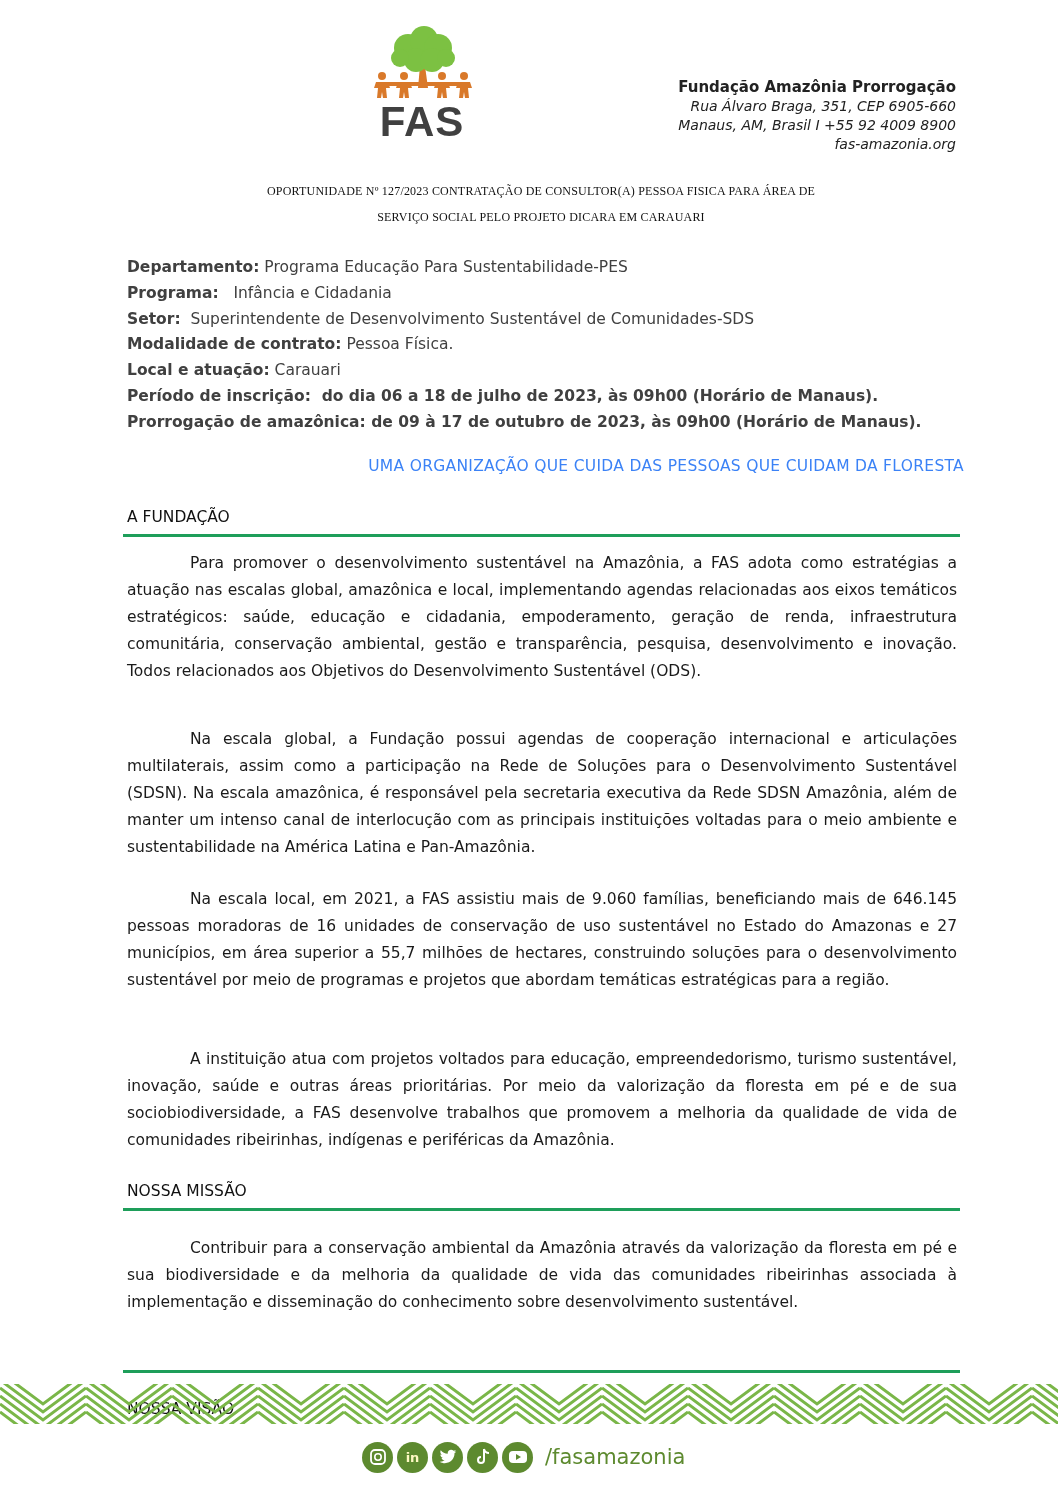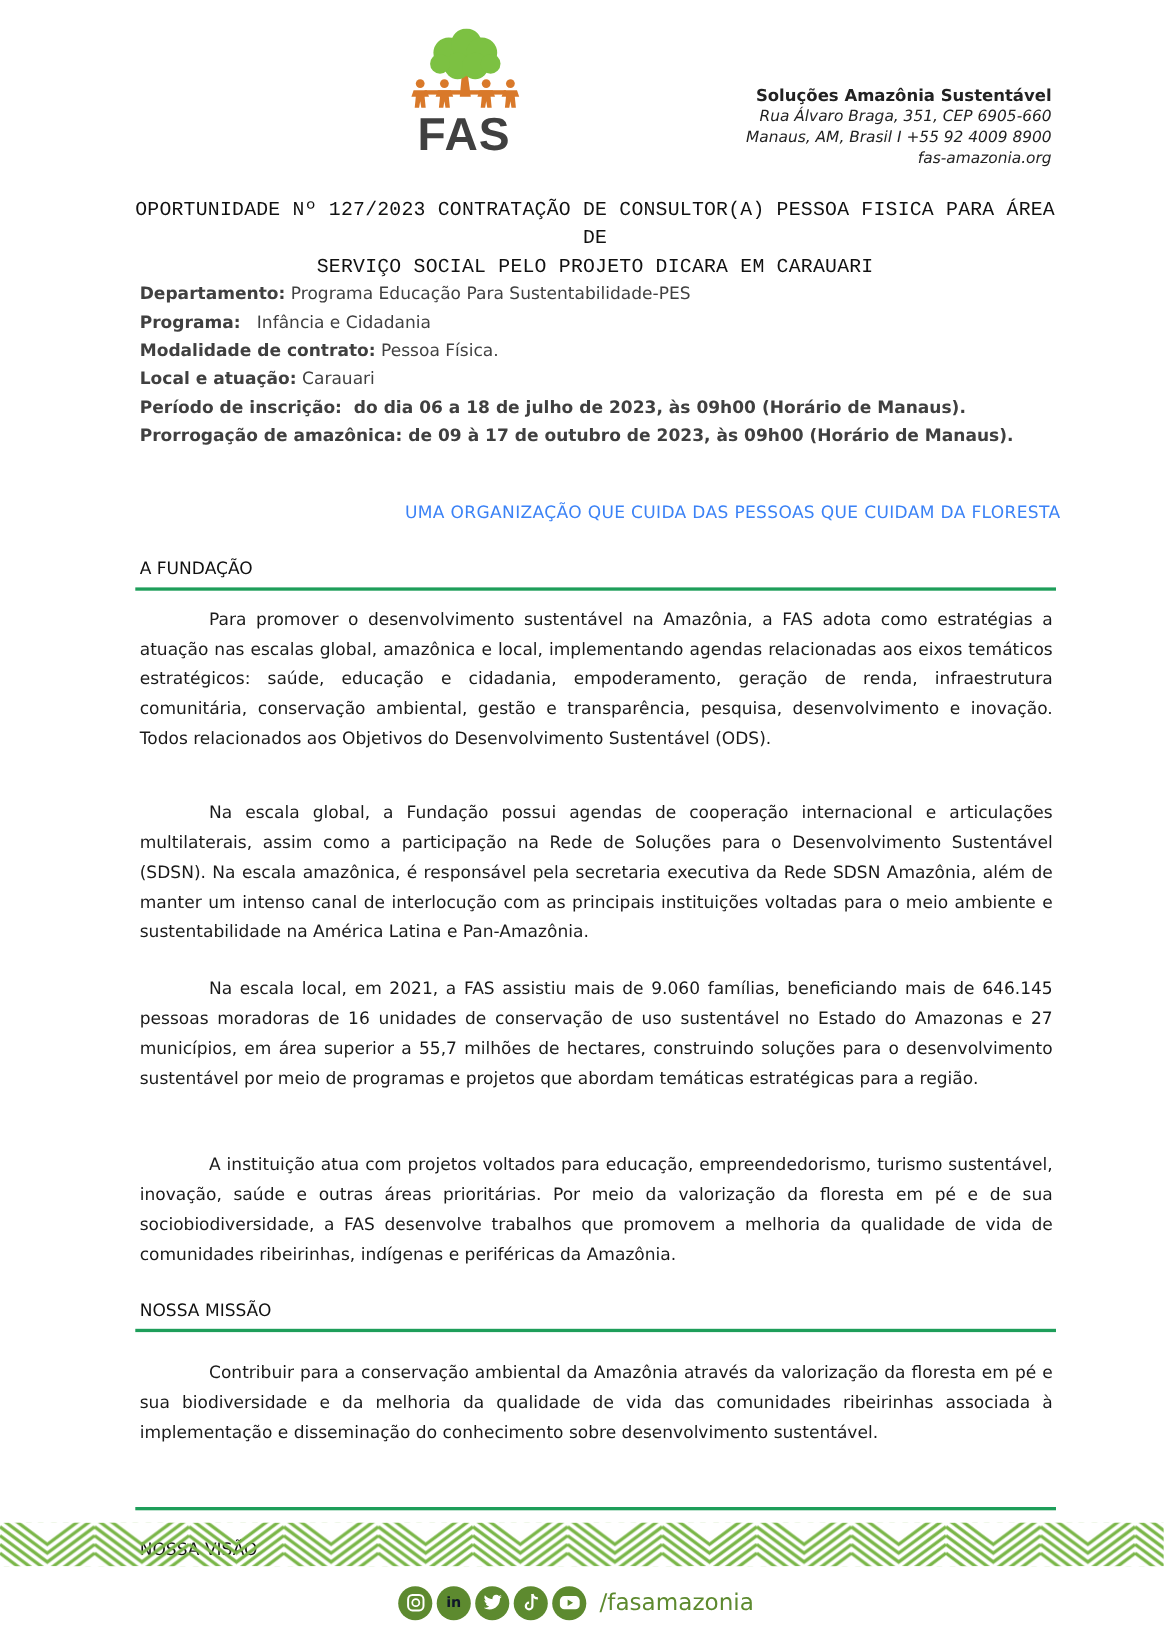--- a/index.html
+++ b/index.html
@@ -2,30 +2,30 @@
 <html><head>
 <meta charset="utf-8">
 <style>
   html, body { margin: 0; padding: 0; background: #ffffff; }
   body { width: 1058px; height: 1497px; position: relative; overflow: hidden; font-family: "DejaVu Sans", sans-serif; color: #1a1a1a; }
   .logo { position: absolute; left: 368px; top: 26px; width: 110px; height: 120px; }
   .logo-text { position: absolute; left: 372px; top: 98px; width: 100px; text-align: center; font-family: "Liberation Sans", sans-serif; font-size: 42px; font-weight: bold; color: #404040; letter-spacing: 1px; line-height: 48px; }
   .org-block { position: absolute; right: 102px; top: 78px; text-align: right; font-family: "DejaVu Sans", sans-serif; font-size: 14px; line-height: 19px; color: #222; }
   .org-name { font-weight: bold; font-size: 15px; }
   .org-line { font-style: italic; }
-  .title { position: absolute; left: 118px; width: 846px; top: 178px; text-align: center; font-family: Liberation Mono, monospace; font-size: 18px; line-height: 26px; color: #111; letter-spacing: 0.2px; }
+  .title { position: absolute; left: 118px; width: 846px; top: 178px; text-align: center; font-family: Liberation Serif, serif; font-size: 12px; line-height: 26px; color: #111; letter-spacing: 0.2px; }
   .meta { position: absolute; left: 127px; top: 255px; width: 830px; font-family: "DejaVu Sans", sans-serif; font-size: 15.5px; line-height: 25.8px; color: #404040; }
   .meta b { font-weight: bold; }
   .tagline { position: absolute; left: 118px; width: 846px; top: 457px; text-align: right; font-size: 15.5px; color: #3b82f6; letter-spacing: 0.3px; }
   .section-h { position: absolute; left: 127px; font-size: 15.5px; color: #111; }
   .rule { position: absolute; left: 123px; width: 837px; height: 3px; background: #1e9e5a; }
   .para { position: absolute; left: 127px; width: 830px; font-size: 15.5px; line-height: 27px; text-align: justify; color: #1a1a1a; text-indent: 63px; }
   .zigzag { position: absolute; left: 0; top: 1384px; width: 1058px; height: 40px; }
   .social { position: absolute; left: 362px; top: 1440px; height: 34px; display: flex; align-items: center; gap: 4px; }
-  .sicon { width: 31px; height: 31px; border-radius: 50%; background: #5d8a2f; display: flex; align-items: center; justify-content: center; color: #0f172a; font-weight: bold; font-size: 13px; font-family: "DejaVu Sans", sans-serif; }
+  .sicon { width: 31px; height: 31px; border-radius: 50%; background: #5d8a2f; display: flex; align-items: center; justify-content: center; color: #fef9c3; font-weight: bold; font-size: 13px; font-family: "DejaVu Sans", sans-serif; }
   .handle { margin-left: 8px; color: #5d8a2f; font-size: 21px; font-family: "DejaVu Sans", sans-serif; }
 </style>
 </head>
 <body>
 
 <div class="logo">
   <svg width="110" height="75" viewBox="0 0 110 75">
     <path d="M52 40 L50 62 L60 62 L57 40 Z" fill="#d9792a"></path>
     <circle cx="40" cy="22" r="14" fill="#7cc142"></circle>
     <circle cx="56" cy="14" r="14" fill="#7cc142"></circle>
@@ -43,34 +43,35 @@
         <path d="M68 56 L80 56 L82 62 L78 62 L79 72 L75 72 L74 66 L73 72 L69 72 L70 62 L66 62 Z"></path>
       <circle cx="96" cy="50" r="4"></circle>
         <path d="M90 56 L102 56 L104 62 L100 62 L101 72 L97 72 L96 66 L95 72 L91 72 L92 62 L88 62 Z"></path>
       <rect x="18" y="56" width="74" height="4"></rect>
     </g>
   </svg>
 </div>
 <div class="logo-text">FAS</div>
 
 <div class="org-block">
-  <div class="org-name">Soluções Amazônia Sustentável</div>
+  <div class="org-name">Fundação Amazônia Prorrogação</div>
   <div class="org-line">Rua Álvaro Braga, 351, CEP 6905-660</div>
   <div class="org-line">Manaus, AM, Brasil I +55 92 4009 8900</div>
   <div class="org-line">fas-amazonia.org</div>
 </div>
 
 <div class="title">
   <div>OPORTUNIDADE Nº 127/2023 CONTRATAÇÃO DE CONSULTOR(A) PESSOA FISICA PARA ÁREA DE</div>
   <div>SERVIÇO SOCIAL PELO PROJETO DICARA EM CARAUARI</div>
 </div>
 
 <div class="meta">
   <div><b>Departamento:</b><span style="white-space:pre"> Programa Educação Para Sustentabilidade-PES</span></div>
   <div><b>Programa:</b><span style="white-space:pre">   Infância e Cidadania</span></div>
+  <div><b>Setor:</b><span style="white-space:pre">  Superintendente de Desenvolvimento Sustentável de Comunidades-SDS</span></div>
   <div><b>Modalidade de contrato:</b><span style="white-space:pre"> Pessoa Física.</span></div>
   <div><b>Local e atuação:</b><span style="white-space:pre"> Carauari</span></div>
   <div><b>Período de inscrição:</b><b style="white-space:pre">  do dia 06 a 18 de julho de 2023, às 09h00 (Horário de Manaus).</b></div>
   <div><b>Prorrogação de amazônica:</b><b style="white-space:pre"> de 09 à 17 de outubro de 2023, às 09h00 (Horário de Manaus).</b></div>
 </div>
 
 <div class="tagline">UMA ORGANIZAÇÃO QUE CUIDA DAS PESSOAS QUE CUIDAM DA FLORESTA</div>
 
 <div class="section-h" style="top:508px;">A FUNDAÇÃO</div>
 <div class="rule" style="top:534px;"></div>

